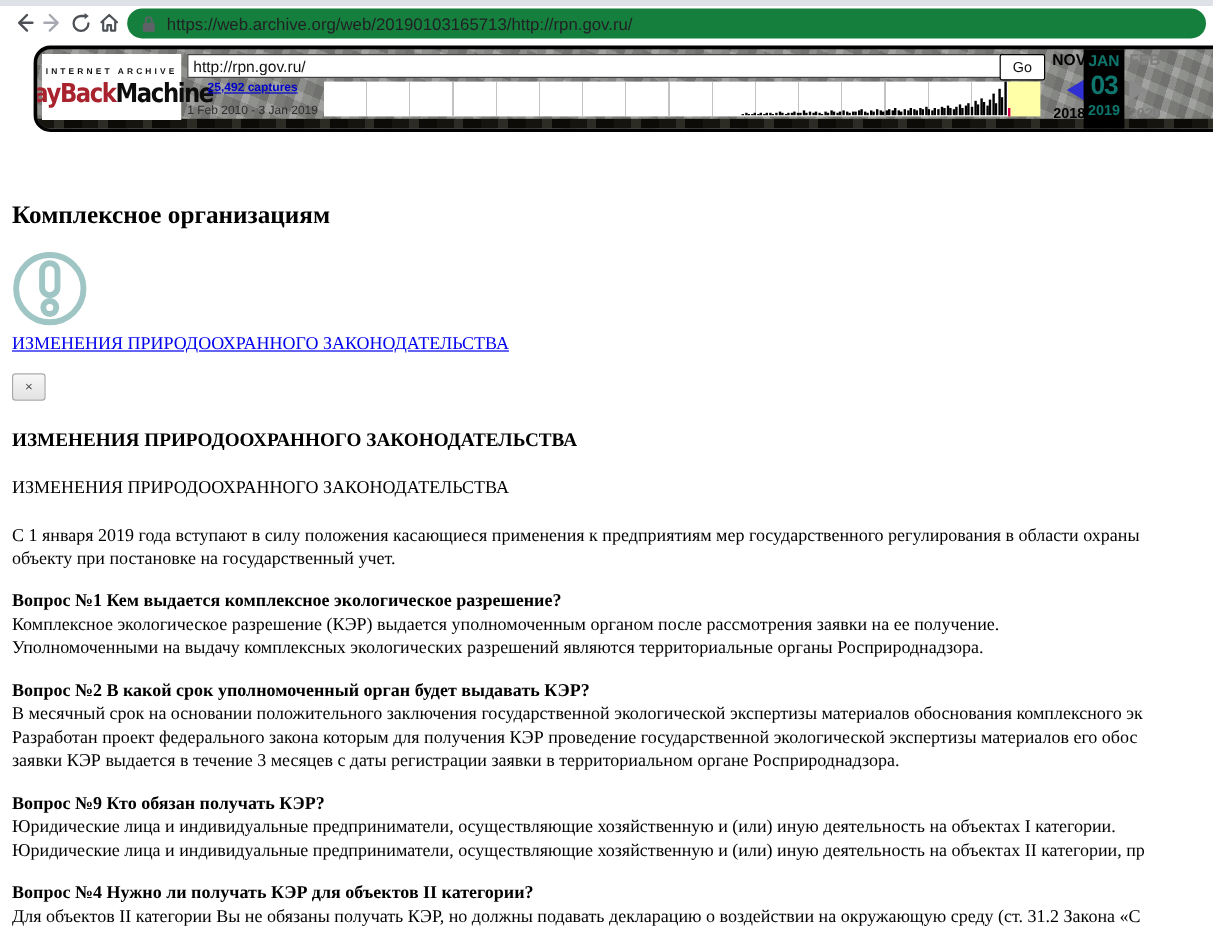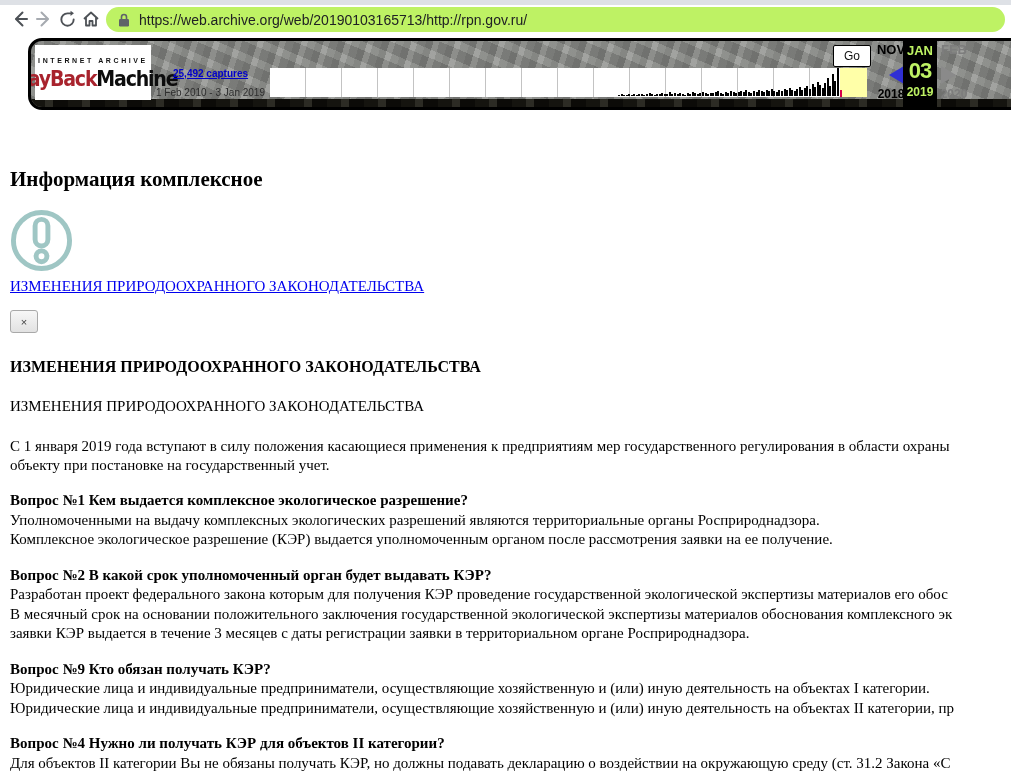--- a/index.html
+++ b/index.html
@@ -6,21 +6,21 @@
   body{
     width:1011px;height:782px;overflow:hidden;background:#fff;
     font-family:"Liberation Sans",sans-serif;position:relative;
   }
   
   .chrome{position:absolute;left:0;top:0;width:1011px;height:37px;background:#fff;}
   .tabstrip{position:absolute;left:0;top:0;width:100%;height:5px;background:#dee1e6;}
   .navbtn{position:absolute;top:8px;width:22px;height:22px;display:flex;align-items:center;justify-content:center;}
   .addressbar{
     position:absolute;left:106px;top:7px;right:6px;height:25px;border-radius:13px;
-    background:#bef264;display:flex;align-items:center;padding:0 12px;box-sizing:border-box;
+    background:#15803d;display:flex;align-items:center;padding:0 12px;box-sizing:border-box;
   }
   .addressbar .url{font-size:14px;color:#202124;margin-left:9px;white-space:nowrap;}
   
   .wb-wrap{position:absolute;left:0;top:38px;width:1011px;height:72px;background:#fff;}
   .wb-frame{
     position:absolute;left:28px;top:0;width:992px;height:66px;
     border:3px solid #000;border-radius:14px;
     background:
       repeating-linear-gradient(107deg,rgba(0,0,0,.12) 0 7px,rgba(255,255,255,.10) 7px 13px,rgba(0,0,0,.05) 13px 21px),
       repeating-linear-gradient(23deg,rgba(0,0,0,.10) 0 11px,rgba(255,255,255,.08) 11px 19px),
@@ -54,21 +54,21 @@
   .wb-bars{position:absolute;right:1px;bottom:1px;height:28px;display:flex;align-items:flex-end;gap:0.55px;}
   .wb-bars .bar{width:2px;background:#000;}
   .wb-current{position:absolute;left:809px;top:27px;width:27px;height:29px;background:#ffffa8;}
   .wb-tick{position:absolute;left:0;bottom:0;width:2px;height:7px;background:#d6004c;}
   .wb-col{position:absolute;top:1px;width:32px;text-align:center;font-weight:bold;}
   .wb-col .m{font-size:13px;line-height:15px;}
   .wb-col .y{font-size:12px;position:absolute;top:45px;width:100%;text-align:center;}
   .col-prev{left:844px;color:#000;}
   .col-next{left:907px;color:#7d7d7d;}
   .wb-jan{
-    position:absolute;left:872px;top:-3px;width:34px;height:72px;background:#000;color:#bef264;
+    position:absolute;left:872px;top:-3px;width:34px;height:72px;background:#000;color:#0f766e;
     text-align:center;font-weight:bold;
   }
   .wb-jan .m{font-size:13px;margin-top:5px;}
   .wb-jan .d{font-size:22px;line-height:26px;letter-spacing:-1px;}
   .wb-jan .y{font-size:12px;margin-top:1px;}
   .arr{position:absolute;width:0;height:0;top:25px;}
   .arr-prev{left:858px;border-top:9px solid transparent;border-bottom:9px solid transparent;border-right:15px solid #2f2fd4;}
   .arr-next{left:910px;border-top:9px solid transparent;border-bottom:9px solid transparent;border-left:15px solid #8a8a8a;}
   
   .content{
@@ -131,20 +131,21 @@
 
 <div class="wb-wrap">
   <div class="wb-frame">
     <div class="wb-bottomband"></div>
 
     <div class="wb-logo">
       <div class="ia">INTERNET ARCHIVE</div>
       <div class="lg"><span class="red">WayBack</span><span class="blk">Machine</span></div>
     </div>
 
+    <input class="wb-url" value="http://rpn.gov.ru/" style="">
     <div class="wb-go">Go</div>
 
     <a class="wb-captures">25,492 captures</a>
     <div class="wb-range">1 Feb 2010 - 3 Jan 2019</div>
 
     <div class="wb-spark">
       <div class="wb-bars" id="sparkbars">
           <div class="bar" style="height: 1px;"></div>
           <div class="bar" style="height: 2px;"></div>
           <div class="bar" style="height: 1px;"></div>
@@ -252,21 +253,21 @@
 
     <div class="wb-col col-next">
       <div class="m">FEB</div>
       <div class="y">2020</div>
     </div>
     <div class="arr arr-next"></div>
   </div>
 </div>
 
 <div class="content">
-  <div class="page-title">Информация комплексное</div>
+  <div class="page-title">Комплексное организациям</div>
 
   <svg class="alert-icon" viewBox="0 0 64 64">
     <circle cx="32" cy="32" r="28.5" fill="none" stroke="#9fc6c4" stroke-width="5"></circle>
     <rect x="25.5" y="10.5" width="13" height="27" rx="6.5" fill="none" stroke="#9fc6c4" stroke-width="5"></rect>
     <circle cx="32" cy="48" r="5.5" fill="none" stroke="#9fc6c4" stroke-width="5"></circle>
   </svg>
 
   <div><a class="info-link">ИЗМЕНЕНИЯ ПРИРОДООХРАННОГО ЗАКОНОДАТЕЛЬСТВА</a></div>
 
   <div class="close-btn">×</div>
@@ -274,28 +275,28 @@
   <div class="sec-bold">ИЗМЕНЕНИЯ ПРИРОДООХРАННОГО ЗАКОНОДАТЕЛЬСТВА</div>
   <div class="sec-plain">ИЗМЕНЕНИЯ ПРИРОДООХРАННОГО ЗАКОНОДАТЕЛЬСТВА</div>
 
   <div class="para">
     <div class="ln">С 1 января 2019 года вступают в силу положения касающиеся применения к предприятиям мер государственного регулирования в области охраны</div>
     <div class="ln">объекту при постановке на государственный учет.</div>
   </div>
 
   <div class="faq">
     <div class="q">Вопрос №1 Кем выдается комплексное экологическое разрешение?</div>
+    <div>Комплексное экологическое разрешение (КЭР) выдается уполномоченным органом после рассмотрения заявки на ее получение.</div>
     <div>Уполномоченными на выдачу комплексных экологических разрешений являются территориальные органы Росприроднадзора.</div>
-    <div>Комплексное экологическое разрешение (КЭР) выдается уполномоченным органом после рассмотрения заявки на ее получение.</div>
   </div>
 
   <div class="faq">
     <div class="q">Вопрос №2 В какой срок уполномоченный орган будет выдавать КЭР?</div>
+    <div>В месячный срок на основании положительного заключения государственной экологической экспертизы материалов обоснования комплексного эк</div>
     <div>Разработан проект федерального закона которым для получения КЭР проведение государственной экологической экспертизы материалов его обос</div>
-    <div>В месячный срок на основании положительного заключения государственной экологической экспертизы материалов обоснования комплексного эк</div>
     <div>заявки КЭР выдается в течение 3 месяцев с даты регистрации заявки в территориальном органе Росприроднадзора.</div>
   </div>
 
   <div class="faq">
     <div class="q">Вопрос №9 Кто обязан получать КЭР?</div>
     <div>Юридические лица и индивидуальные предприниматели, осуществляющие хозяйственную и (или) иную деятельность на объектах I категории.</div>
     <div>Юридические лица и индивидуальные предприниматели, осуществляющие хозяйственную и (или) иную деятельность на объектах II категории, пр</div>
   </div>
 
   <div class="faq">

